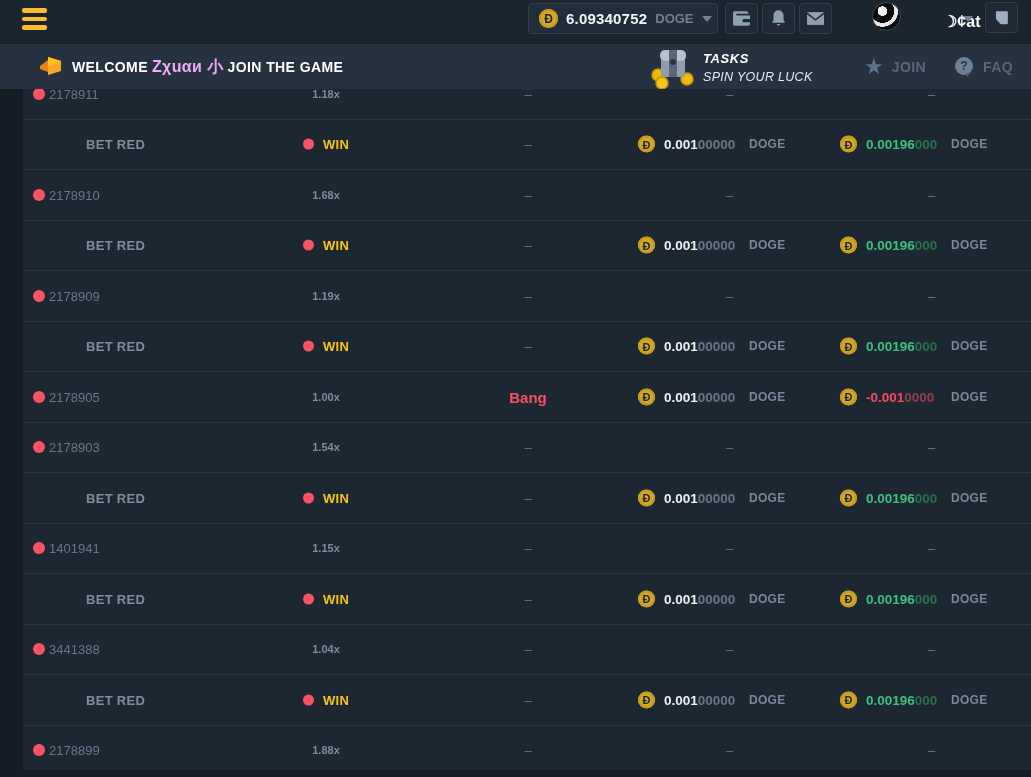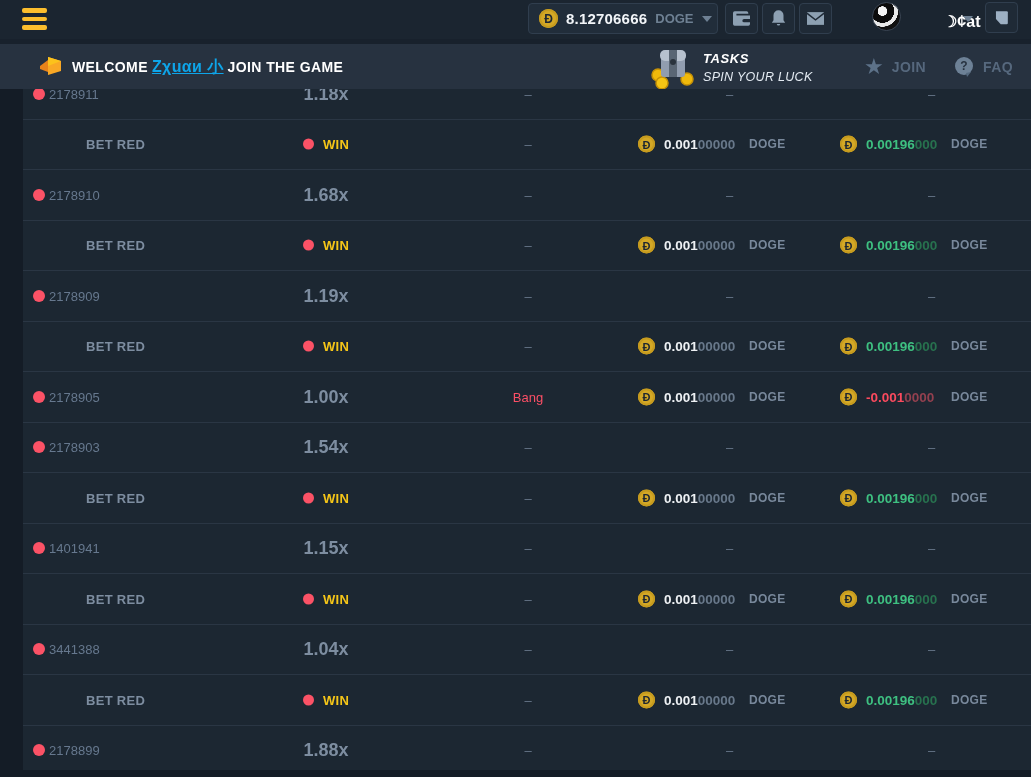--- a/index.html
+++ b/index.html
@@ -41,46 +41,46 @@
     border:1px solid #3a4553; cursor:pointer;
   }
   .topname { position:absolute; left:908px; top:12px; color:#ffffff; font-weight:bold; font-size:16px; cursor:pointer;margin-left:35px; }
   .topname-caret { position:absolute; left:963px; top:16px; }
   .chatbtn { left:985px; top:2px; }
   .chatbtn svg { fill:#9db0c3; }
   
   .banner { position:absolute; top:44px; left:0; width:1031px; height:45px; background:#273240; }
   .banner .mega { position:absolute; left:38px; top:9px; }
   .welcome { position:absolute; left:72px; top:13px; font-size:14px; font-weight:bold; color:#ffffff; letter-spacing:.4px; white-space:nowrap; }
-  .welcome .uname { color:#0ea5e9; font-size:16px; padding:0 4px;text-decoration:underline; }
+  .welcome .uname { color:#f0abfc; font-size:16px; padding:0 4px; }
   .chest { position:absolute; left:646px; top:-3px; }
   .tasks-title { position:absolute; left:703px; top:7px; color:#ffffff; font-weight:bold; font-style:italic; font-size:13px; letter-spacing:.6px; }
   .tasks-sub { position:absolute; left:703px; top:26px; color:#e4ebf2; font-style:italic; font-size:12.5px; letter-spacing:.3px; }
   .rank, .faq { position:absolute; top:0; height:45px; display:flex; align-items:center; gap:8px; cursor:pointer; }
   .rank { left:864px; } .faq { left:953px; }
   .rank .star { color:#5d7289; font-size:22px; line-height:1; }
   .navlabel { color:#56687d; font-size:14px; font-weight:bold; letter-spacing:.4px; }
   
   .table-wrap {
     position:absolute; top:89px; left:23px; width:1010px; height:681px;
     background:#1c2732; overflow:hidden;
   }
   .rows { margin-top:-20px; }
   .row { position:relative; height:50.5px; border-bottom:1px solid #2a3644; }
   .row > * { position:absolute; top:50%; transform:translateY(-50%); }
   .dot { width:12px; height:12px; border-radius:50%; background:#fb5266; }
   .dot.sm { width:11px; height:11px; }
   .c-dot { left:10px; }
   .c-id { left:26px; color:#66788e; font-size:13px; }
   .c-label { left:26px; color:#7d8da0; font-size:13px; font-weight:bold; letter-spacing:.3px;padding-left:37px; }
-  .c-mult { left:238px; width:130px; text-align:center; color:#7d8da0; font-size:18px; font-weight:bold; }
+  .c-mult { left:238px; width:130px; text-align:center; color:#7d8da0; font-size:11px; font-weight:bold; }
   .c-status { left:440px; width:130px; text-align:center; }
   .win-group { left:238px; width:130px; display:flex; align-items:center; justify-content:center; gap:9px; }
   .win-text { color:#f5c518; font-size:13px; font-weight:bold; letter-spacing:.3px; }
-  .bang-text { color:#fb4f66; font-size:13px; font-weight:normal; }
+  .bang-text { color:#fb4f66; font-size:15px; font-weight:bold; }
   .dash { color:#68788a; font-size:13px; }
   .d1 { left:440px; width:130px; text-align:center; }
   .d2 { left:688px; width:37px; text-align:center; }
   .d3 { left:890px; width:37px; text-align:center; }
   .c-bet-coin { left:615px; } .c-profit-coin { left:817px; }
   .amt { font-size:13.5px; font-weight:bold; white-space:nowrap; }
   .c-bet-amt { left:641px; } .c-profit-amt { left:843px; }
   .amt .main-w { color:#eef1f4; } .amt .mut-g { color:#68788a; }
   .amt .main-grn { color:#3ec081; } .amt .mut-grn { color:#27714e; }
   .amt .main-red { color:#fb4a5e; } .amt .mut-red { color:#93404f; }
@@ -92,21 +92,21 @@
 
 <div class="topbar">
   <div class="hamburger">
       <i></i>
       <i></i>
       <i></i>
     </div>
 
   <div class="balance-pill">
     <span class="coin lg">Đ</span>
-    <span class="balance-amount">8.12706666</span>
+    <span class="balance-amount">6.09340752</span>
     <span class="balance-cur">DOGE</span>
     <span class="caret"></span>
   </div>
 
   <div class="iconbtn" style="left:725px">
     <svg width="17" height="15" viewBox="0 0 20 17">
         <path d="M2 0h14a2 2 0 012 2v1H4v2h16v10a2 2 0 01-2 2H2a2 2 0 01-2-2V2a2 2 0 012-2zm11 9a2 2 0 100 4h7V9h-7z"></path>
       </svg>
   </div>
   <div class="iconbtn" style="left:762px">

